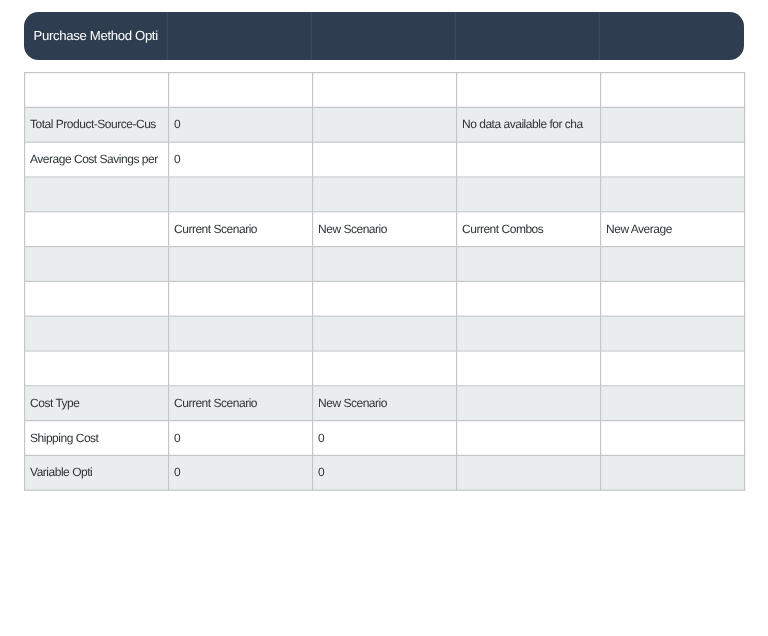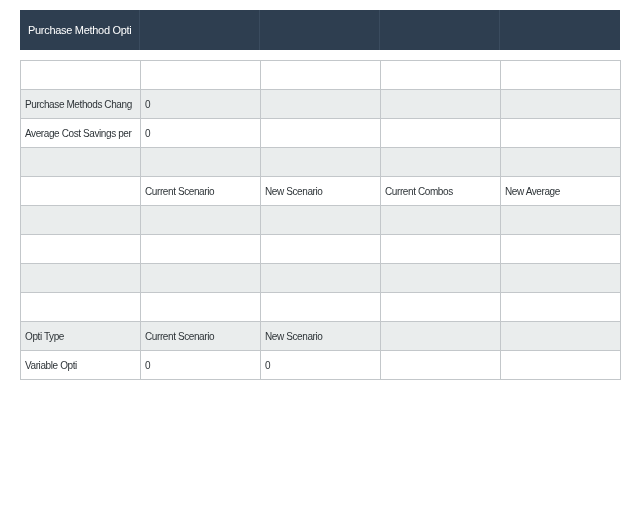--- a/index.html
+++ b/index.html
@@ -1,19 +1,19 @@
 <!DOCTYPE html>
 <html><head>
 <meta charset="utf-8">
 <style>
   html, body { margin: 0; padding: 0; background: #ffffff; }
   body { width: 640px; height: 530px; position: relative; overflow: hidden;
          font-family: "Liberation Sans", sans-serif; }
   .header { position: absolute; left: 20px; top: 10px; width: 600px; height: 40px;
-            background: #2e3e50; display: flex; }
+            background: #2e3e50; display: flex; border-radius: 12px; }
   .header .hcell { width: 120px; height: 40px; box-sizing: border-box;
                    border-right: 1px solid #3a4b5e; color: #ffffff; font-size: 11px;
                    line-height: 40px; padding-left: 8px; white-space: nowrap; overflow: hidden;
                    letter-spacing: -0.3px; }
   .header .hcell:last-child { border-right: none; }
   table.grid { position: absolute; left: 20px; top: 60px; border-collapse: collapse;
                width: 601px; table-layout: fixed; }
   table.grid td { width: 120px; height: 29px; border: 1px solid #c3c7ca; box-sizing: border-box;
                   font-size: 10px; color: #2e3438; padding: 0 0 0 4px; white-space: nowrap;
                   overflow: hidden; letter-spacing: -0.4px; vertical-align: middle; }
@@ -34,24 +34,24 @@
 <table class="grid">
   <tbody id="grid-body">
       <tr>
         <td></td>
         <td></td>
         <td></td>
         <td></td>
         <td></td>
       </tr>
       <tr>
-        <td>Purchase Methods Chang</td>
+        <td>Total Product-Source-Cus</td>
         <td>0</td>
         <td></td>
-        <td></td>
+        <td>No data available for cha</td>
         <td></td>
       </tr>
       <tr>
         <td>Average Cost Savings per</td>
         <td>0</td>
         <td></td>
         <td></td>
         <td></td>
       </tr>
       <tr>
@@ -90,23 +90,30 @@
         <td></td>
       </tr>
       <tr>
         <td></td>
         <td></td>
         <td></td>
         <td></td>
         <td></td>
       </tr>
       <tr>
-        <td>Opti Type</td>
+        <td>Cost Type</td>
         <td>Current Scenario</td>
         <td>New Scenario</td>
+        <td></td>
+        <td></td>
+      </tr>
+      <tr>
+        <td>Shipping Cost</td>
+        <td>0</td>
+        <td>0</td>
         <td></td>
         <td></td>
       </tr>
       <tr>
         <td>Variable Opti</td>
         <td>0</td>
         <td>0</td>
         <td></td>
         <td></td>
       </tr>

